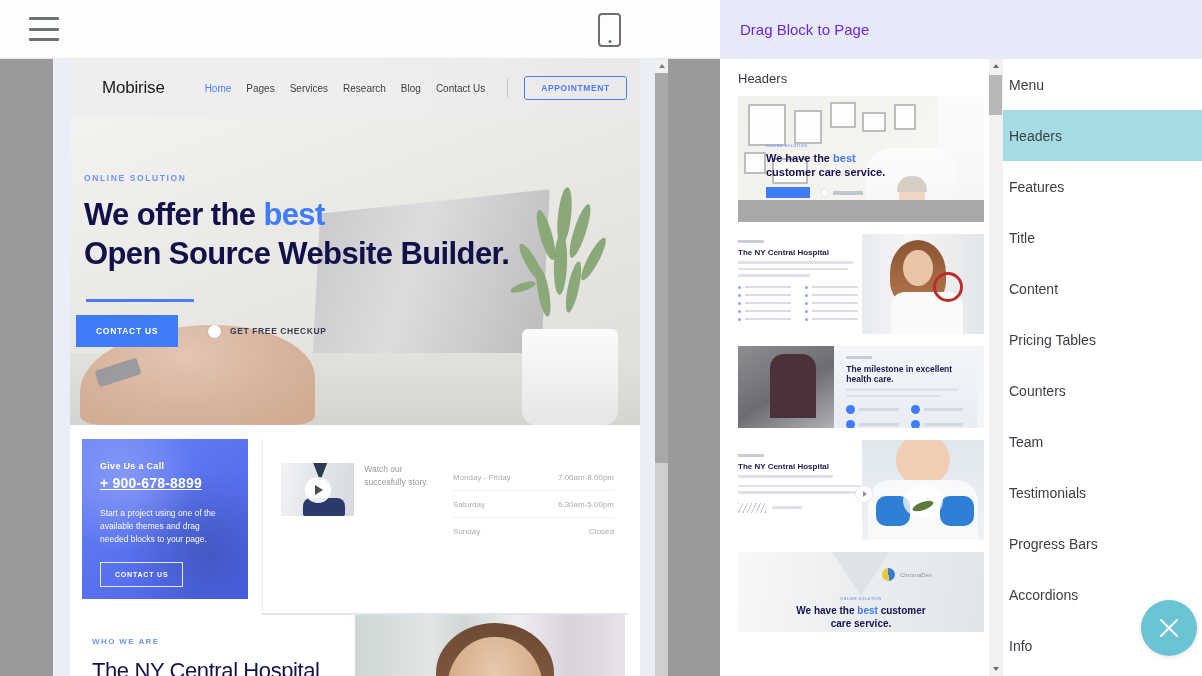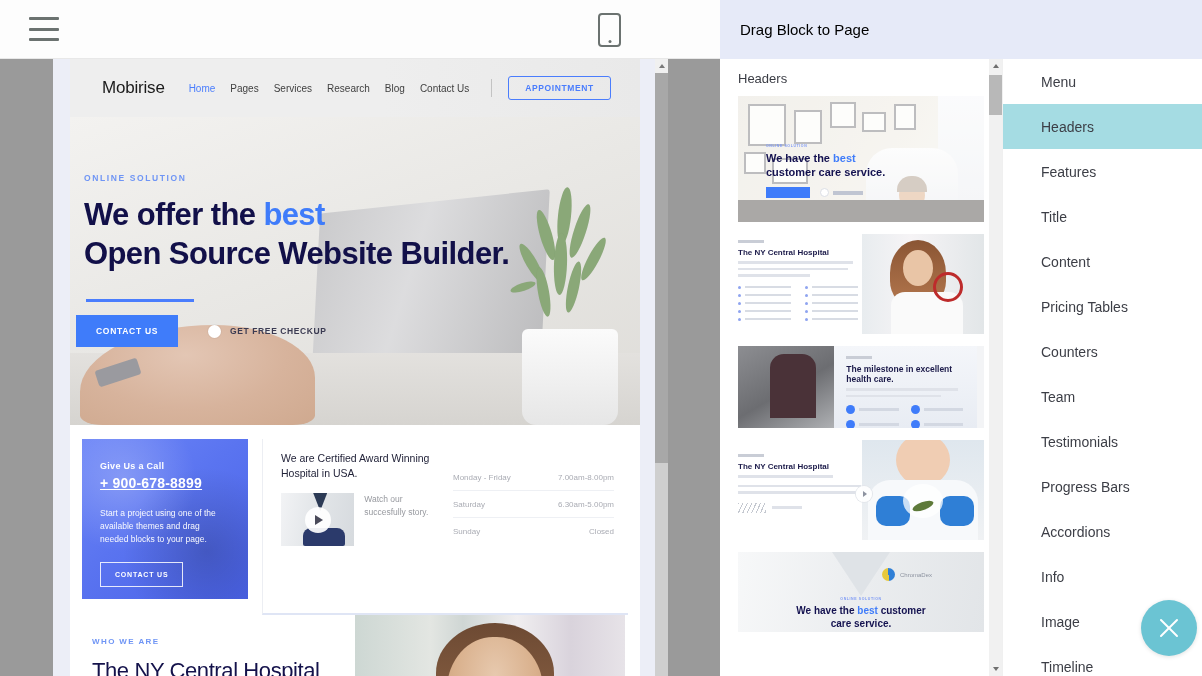--- a/index.html
+++ b/index.html
@@ -62,21 +62,21 @@
     position: absolute; left: 0; top: 14px; width: 13px; height: 390px; background: #a8a8a8;
   }
 
   
   .site-nav {
     position: relative; height: 58px; background: #efefef;
     background: linear-gradient(90deg,#eeeeee 0%,#eeeeee 55%,#e9e9e9 100%);
     display: flex; align-items: center;
   }
   .logo { margin-left: 32px; font-size: 17px; color: #1b1b1b; letter-spacing: -.2px; }
-  .nav-links { display: flex; gap: 15px; margin-left: 24px; align-items: center; text-align: right; }
+  .nav-links { display: flex; gap: 15px; margin-left: 40px; align-items: center; text-align: right; }
   .nav-links a { font-size: 10px; color: #3f3f3f; text-decoration: none; }
   .nav-links a.active { color: #4a7dfd; }
   .nav-sep { width: 1px; height: 18px; background: #c3c3c3; margin-left: 7px; }
   .appt-btn {
     margin-left: 16px; padding: 6px 16px; border: 1px solid #4a7dfd;
     border-radius: 3px; color: #4a7dfd; font-size: 8.5px; font-weight: bold;
     letter-spacing: .6px; background: transparent; cursor: pointer;
   }
 
   
@@ -222,21 +222,21 @@
     background: linear-gradient(180deg,#6d4a33 0%,#8a6144 100%);
   }
 
   
   .panel {
     position: absolute; left: 720px; top: 0; width: 482px; height: 676px; background: #ffffff;
   }
   .panel-head {
     height: 59px; background: #e6eaf8; display: flex; align-items: center;
   }
-  .panel-head .t { margin-left: 20px; font-size: 15px; color: #000000; }
+  .panel-head .t { margin-left: 20px; font-size: 15px; color: #6d28d9; }
 
   .panel-body { position: absolute; left: 0; top: 59px; width: 482px; height: 617px; display: flex; }
 
   .blocks {
     position: relative; width: 282px; height: 617px; background: #fff; overflow: hidden;
   }
   .blocks-label { margin: 12px 0 0 18px; font-size: 13px; color: #3a3c44; }
   .thumbs { margin-top: 10px; }
   .thumb-item {
     position: relative; margin: 0 18px 12px 18px; height: 126px; overflow: hidden; cursor: pointer;
@@ -322,21 +322,21 @@
   .blocks-scroll .btn { position: absolute; left: 0; width: 13px; height: 14px; display: flex; align-items: center; justify-content: center; cursor: pointer; }
   .blocks-scroll .btn.up { top: 0; }
   .blocks-scroll .btn.dn { bottom: 0; }
   .blocks-scroll .btn.up span { width: 0; height: 0; border-left: 3px solid transparent; border-right: 3px solid transparent; border-bottom: 4px solid #6f6f6f; }
   .blocks-scroll .btn.dn span { width: 0; height: 0; border-left: 3px solid transparent; border-right: 3px solid transparent; border-top: 4px solid #6f6f6f; }
   .blocks-scroll .thumb { position: absolute; left: 0; top: 16px; width: 13px; height: 40px; background: #b8b8b8; }
 
   
   .cats { position: relative; width: 200px; height: 617px; background: #fff; border-left: 1px solid #f0f0f0; }
   .cat {
-    height: 45px; display: flex; align-items: center; padding-left: 38px;
+    height: 51px; display: flex; align-items: center; padding-left: 6px;
     font-size: 14px; color: #3c3e46; cursor: pointer;
   }
   .cat.active { background: #a5dce3; }
 
   .close-fab {
     position: absolute; left: 1141px; top: 600px; width: 56px; height: 56px;
     border-radius: 50%; background: #6bc4d3; display: flex; align-items: center;
     justify-content: center; cursor: pointer; box-shadow: 0 1px 4px rgba(0,0,0,.12);
   }
   .close-fab svg { display: block; }
@@ -420,21 +420,20 @@
           <div class="inner">
             <div class="call-label">Give Us a Call</div>
             <div class="call-num">+ 900-678-8899</div>
             <div class="call-desc">Start a project using one of the available themes and drag needed blocks to your page.</div>
             <button class="btn-ghost">CONTACT US</button>
           </div>
         </div>
 
         <div class="card-info">
           <div class="info-left">
-            <div class="info-title">We are Certified Award Winning Hospital in USA.</div>
             <div class="video-row">
               <div class="video-thumb">
                 <div class="coat"></div>
                 <div class="tie"></div>
                 <div class="glove"></div>
                 <div class="play-btn">
                     <i></i>
                   </div>
               </div>
               <div class="video-cap">Watch our succesfully story.</div>

